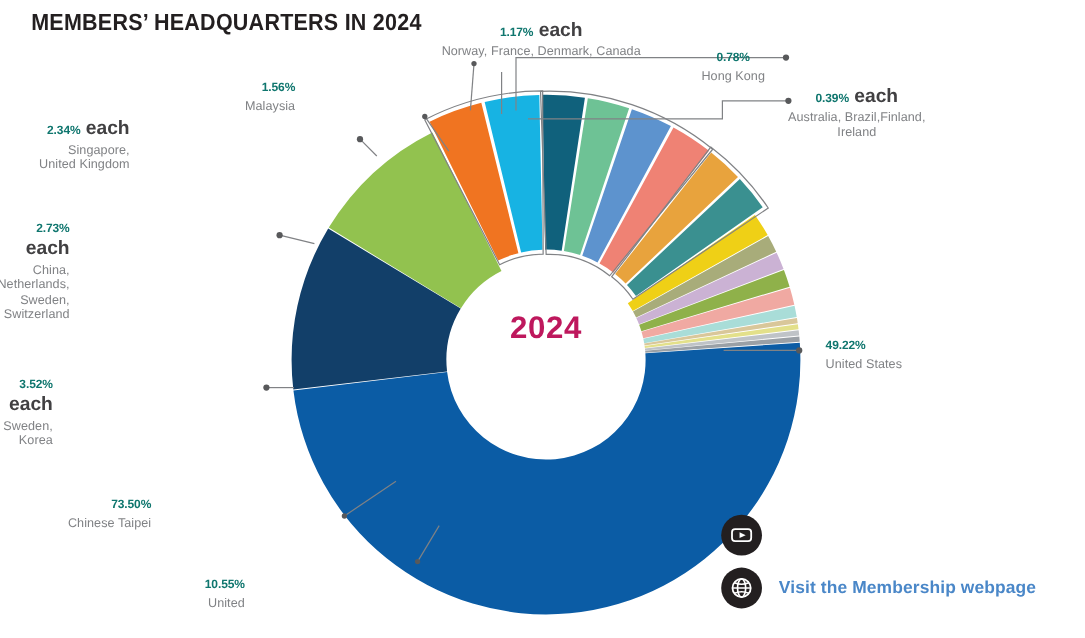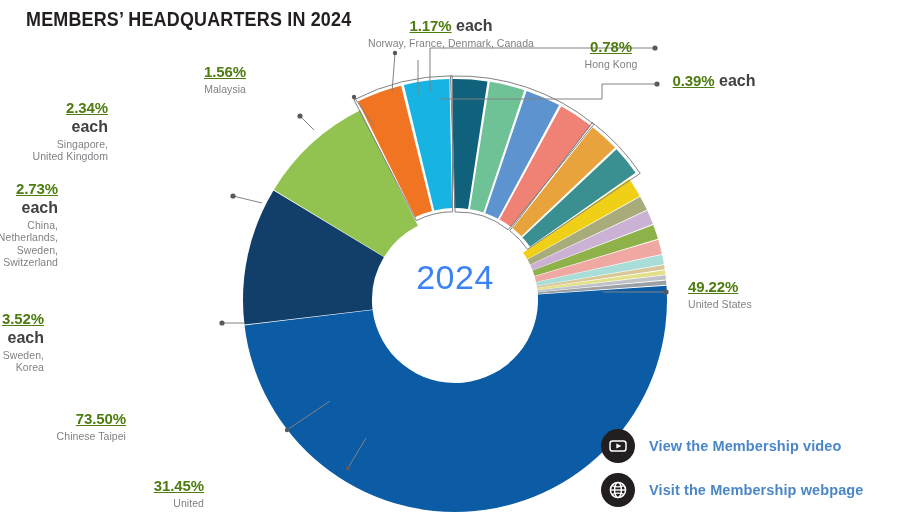--- a/index.html
+++ b/index.html
@@ -42,38 +42,37 @@
     height: 532px;
   }
   #donut-svg { display: block; }
   #center-year {
     position: absolute;
     left: 360px;
     top: 258px;
     width: 190px;
     text-align: center;
     font-family: "Liberation Sans", sans-serif;
-    font-size: 34px;
-    font-weight: 400;
-    color: #3b82f6;
+    font-size: 26px;
+    font-weight: 700;
+    color: #be185d;
     letter-spacing: 0.5px;
   }
   
   .callout {
     position: absolute;
     color: #58595b;
     line-height: 1.18;
   }
   .callout .pct {
     font-family: "Liberation Sans Narrow", "Liberation Sans", sans-serif;
     font-weight: bold;
-    font-size: 15px;
-    color: #4d7c0f;
+    font-size: 10px;
+    color: #0f766e;
     letter-spacing: -0.1px;
-    text-decoration: underline;
   }
   .callout .each {
     font-family: "Liberation Sans Narrow", "Liberation Sans", sans-serif;
     font-weight: bold;
     font-size: 16px;
     color: #414042;
     letter-spacing: 0;
   }
   .callout .names {
     font-family: "Liberation Sans", sans-serif;
@@ -185,21 +184,21 @@
     </svg>
     <div id="center-year">2024</div>
   </div>
 
   <div id="callouts">
       <div class="callout ta-left" style="left: 688px; top: 278px;">
         <div><span class="pct">49.22%</span></div>
         <div class="names">United States</div>
       </div>
       <div class="callout ta-right" style="left: auto; top: 477px; right: 668px;">
-        <div><span class="pct">31.45%</span></div>
+        <div><span class="pct">10.55%</span></div>
         <div class="names">United</div>
       </div>
       <div class="callout ta-right" style="left: auto; top: 410px; right: 746px;">
         <div><span class="pct">73.50%</span></div>
         <div class="names">Chinese Taipei</div>
       </div>
       <div class="callout ta-right" style="left: auto; top: 310px; right: 828px;">
         <div><span class="pct">3.52%</span><span class="each"> each</span></div>
         <div class="names">Sweden, Korea</div>
       </div>
@@ -219,32 +218,33 @@
       <div class="callout ta-center" style="left: 291px; top: 17px; width: 320px;">
         <div><span class="pct">1.17%</span><span class="each"> each</span></div>
         <div class="names">Norway, France, Denmark, Canada</div>
       </div>
       <div class="callout ta-center" style="left: 451px; top: 38px; width: 320px;">
         <div><span class="pct">0.78%</span></div>
         <div class="names">Hong Kong</div>
       </div>
       <div class="callout ta-center" style="left: 554px; top: 72px; width: 320px;">
         <div><span class="pct">0.39%</span><span class="each"> each</span></div>
+        <div class="names">Australia, Brazil,Finland,
+Ireland</div>
       </div>
     </div>
 
   <div id="links">
     <a class="link-row">
       <span class="link-icon">
         <svg width="22" height="22" viewBox="0 0 22 22" aria-hidden="true">
           <rect x="3" y="6" width="16" height="10" rx="2.6" ry="2.6" fill="none" stroke="#ffffff" stroke-width="1.5"></rect>
           <polygon points="9.3,8.6 14.4,11 9.3,13.4" fill="#ffffff"></polygon>
         </svg>
       </span>
-      <span class="link-text">View the Membership video</span>
     </a>
     <a class="link-row">
       <span class="link-icon">
         <svg width="22" height="22" viewBox="0 0 22 22" aria-hidden="true">
           <circle cx="11" cy="11" r="7.6" fill="none" stroke="#ffffff" stroke-width="1.5"></circle>
           <ellipse cx="11" cy="11" rx="3.4" ry="7.6" fill="none" stroke="#ffffff" stroke-width="1.4"></ellipse>
           <line x1="3.4" y1="11" x2="18.6" y2="11" stroke="#ffffff" stroke-width="1.4"></line>
           <path d="M5 6.6 Q11 9.2 17 6.6" fill="none" stroke="#ffffff" stroke-width="1.2"></path>
           <path d="M5 15.4 Q11 12.8 17 15.4" fill="none" stroke="#ffffff" stroke-width="1.2"></path>
         </svg>

